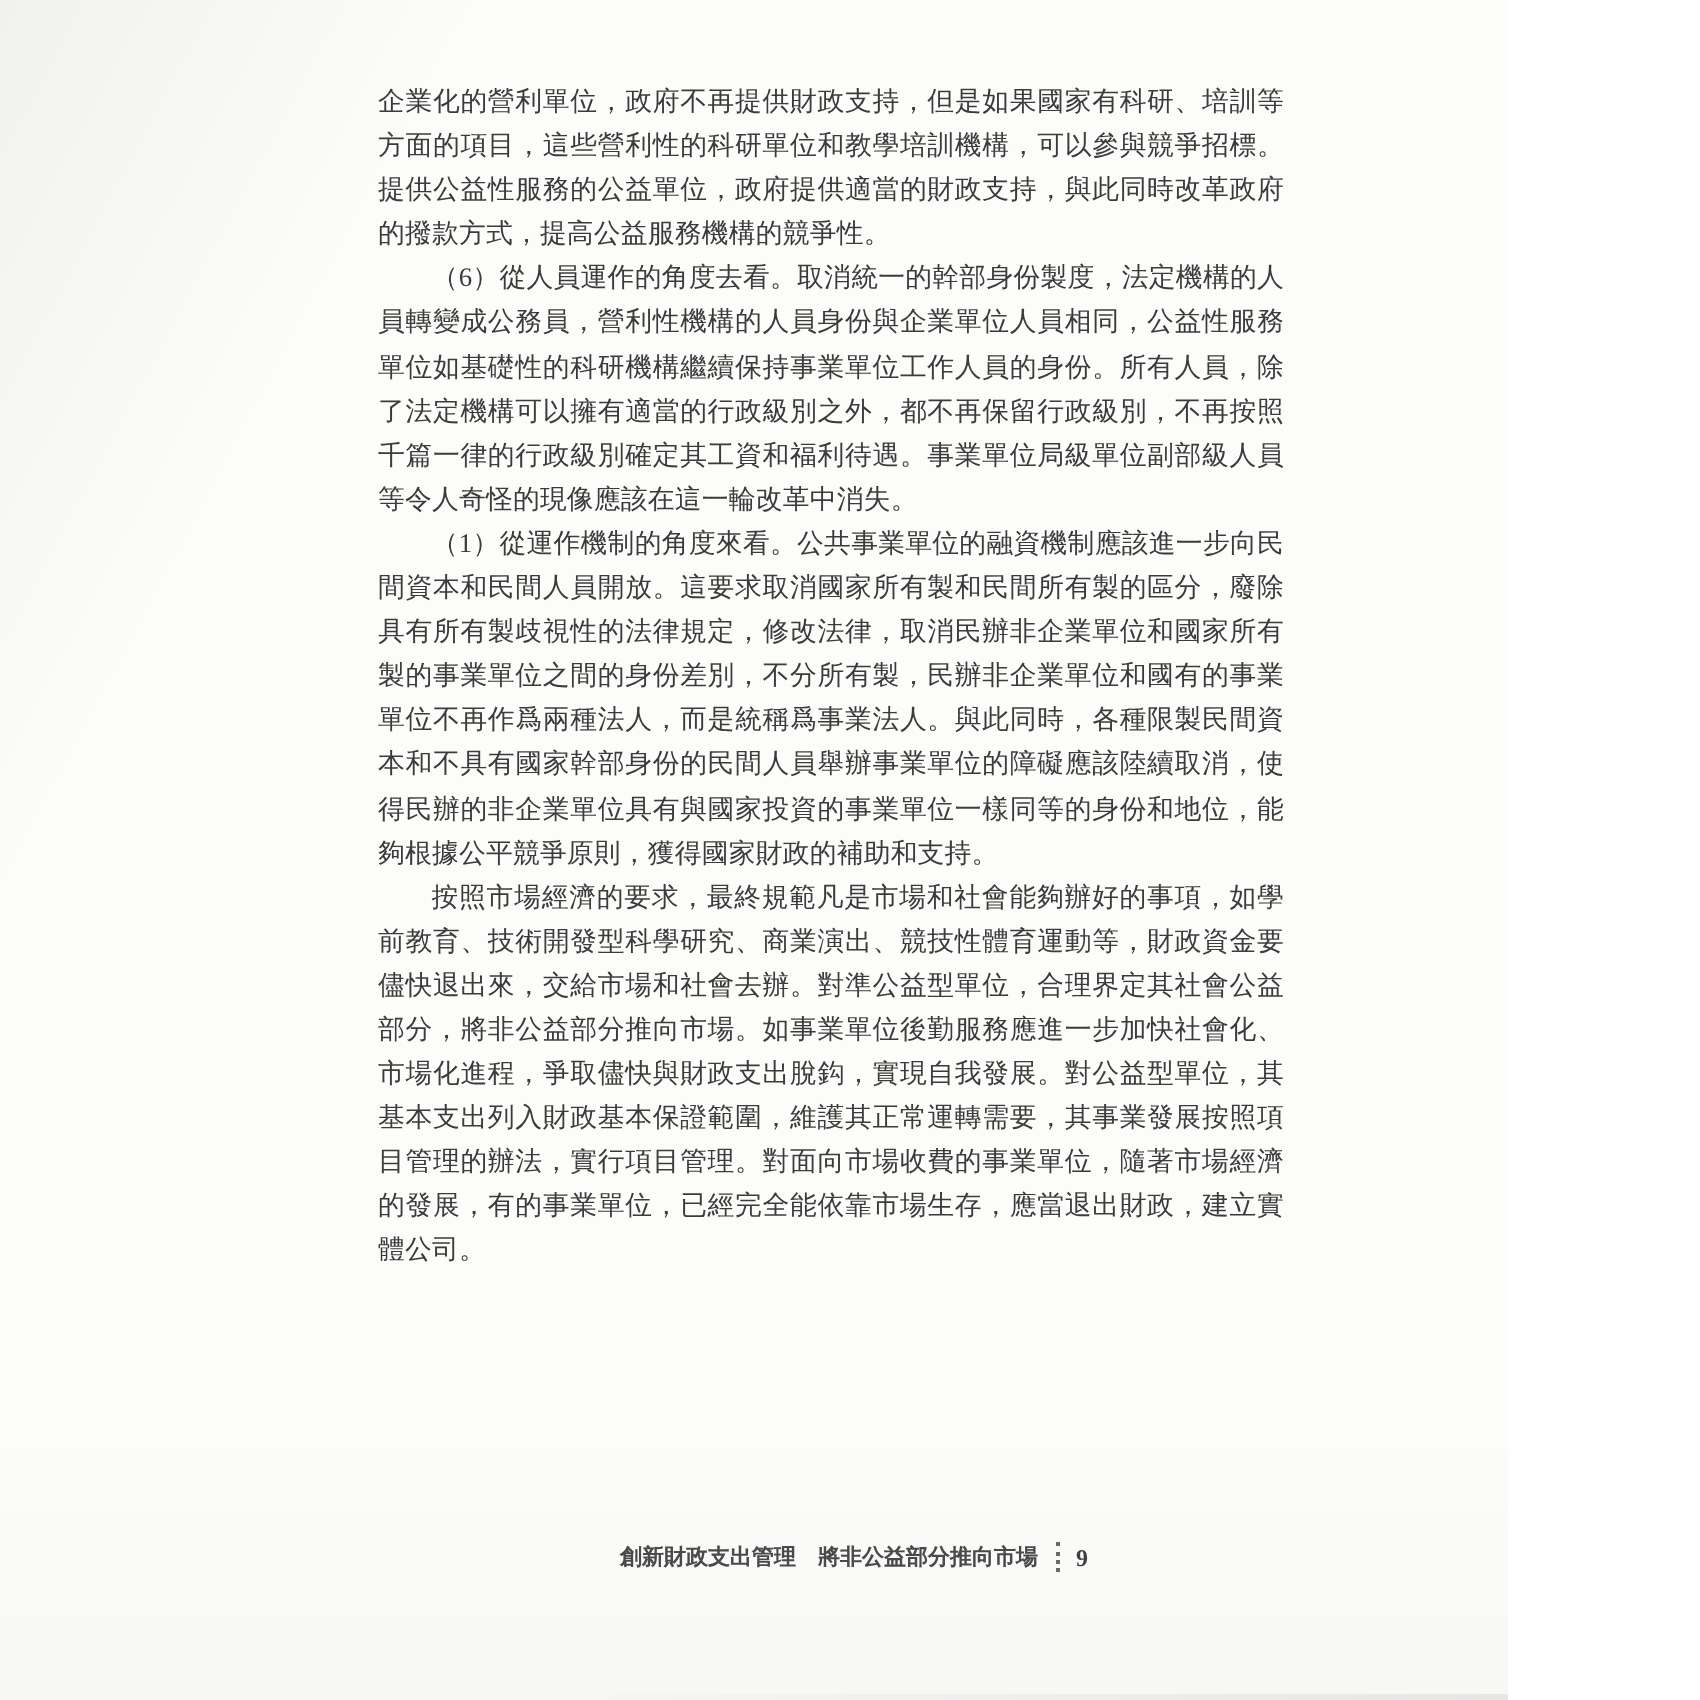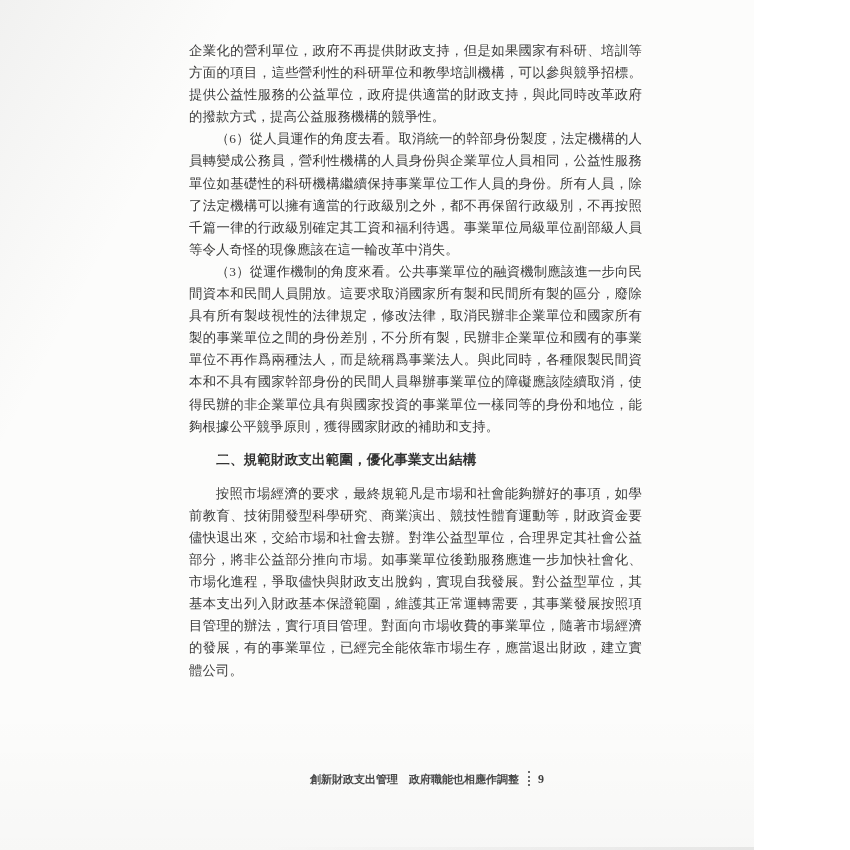--- a/index.html
+++ b/index.html
@@ -96,26 +96,25 @@
 
 <div class="page">
 
   <div class="shade-topleft"></div>
   <div class="shade-bottomright"></div>
   <div class="edge-bottom"></div>
 
   <main class="text-column">
     <p class="para no-indent">企業化的營利單位，政府不再提供財政支持，但是如果國家有科研、培訓等方面的項目，這些營利性的科研單位和教學培訓機構，可以參與競爭招標。提供公益性服務的公益單位，政府提供適當的財政支持，與此同時改革政府的撥款方式，提高公益服務機構的競爭性。</p>
     <p class="para">（6）從人員運作的角度去看。取消統一的幹部身份製度，法定機構的人員轉變成公務員，營利性機構的人員身份與企業單位人員相同，公益性服務單位如基礎性的科研機構繼續保持事業單位工作人員的身份。所有人員，除了法定機構可以擁有適當的行政級別之外，都不再保留行政級別，不再按照千篇一律的行政級別確定其工資和福利待遇。事業單位局級單位副部級人員等令人奇怪的現像應該在這一輪改革中消失。</p>
-    <p class="para">（3）從運作機制的角度來看。公共事業單位的融資機制應該進一步向民間資本和民間人員開放。這要求取消國家所有製和民間所有製的區分，廢除具有所有製歧視性的法律規定，修改法律，取消民辦非企業單位和國家所有製的事業單位之間的身份差別，不分所有製，民辦非企業單位和國有的事業單位不再作爲兩種法人，而是統稱爲事業法人。與此同時，各種限製民間資本和不具有國家幹部身份的民間人員舉辦事業單位的障礙應該陸續取消，使得民辦的非企業單位具有與國家投資的事業單位一樣同等的身份和地位，能夠根據公平競爭原則，獲得國家財政的補助和支持。</p>
-    <h2 class="section-heading">二、規範財政支出範圍，優化事業支出結構</h2>
+    <p class="para">（1）從運作機制的角度來看。公共事業單位的融資機制應該進一步向民間資本和民間人員開放。這要求取消國家所有製和民間所有製的區分，廢除具有所有製歧視性的法律規定，修改法律，取消民辦非企業單位和國家所有製的事業單位之間的身份差別，不分所有製，民辦非企業單位和國有的事業單位不再作爲兩種法人，而是統稱爲事業法人。與此同時，各種限製民間資本和不具有國家幹部身份的民間人員舉辦事業單位的障礙應該陸續取消，使得民辦的非企業單位具有與國家投資的事業單位一樣同等的身份和地位，能夠根據公平競爭原則，獲得國家財政的補助和支持。</p>
     <p class="para">按照市場經濟的要求，最終規範凡是市場和社會能夠辦好的事項，如學前教育、技術開發型科學研究、商業演出、競技性體育運動等，財政資金要儘快退出來，交給市場和社會去辦。對準公益型單位，合理界定其社會公益部分，將非公益部分推向市場。如事業單位後勤服務應進一步加快社會化、市場化進程，爭取儘快與財政支出脫鈎，實現自我發展。對公益型單位，其基本支出列入財政基本保證範圍，維護其正常運轉需要，其事業發展按照項目管理的辦法，實行項目管理。對面向市場收費的事業單位，隨著市場經濟的發展，有的事業單位，已經完全能依靠市場生存，應當退出財政，建立實體公司。</p>
   </main>
 
   <footer class="page-footer">
     <span class="footer-title">創新財政支出管理</span>
     <span class="footer-gap"></span>
-    <span class="footer-title">政府職能也相應作調整</span>
+    <span class="footer-title">將非公益部分推向市場</span>
     <span class="footer-divider"></span>
     <span class="footer-page-number">9</span>
   </footer>
 
 </div>
 
 </body></html>

